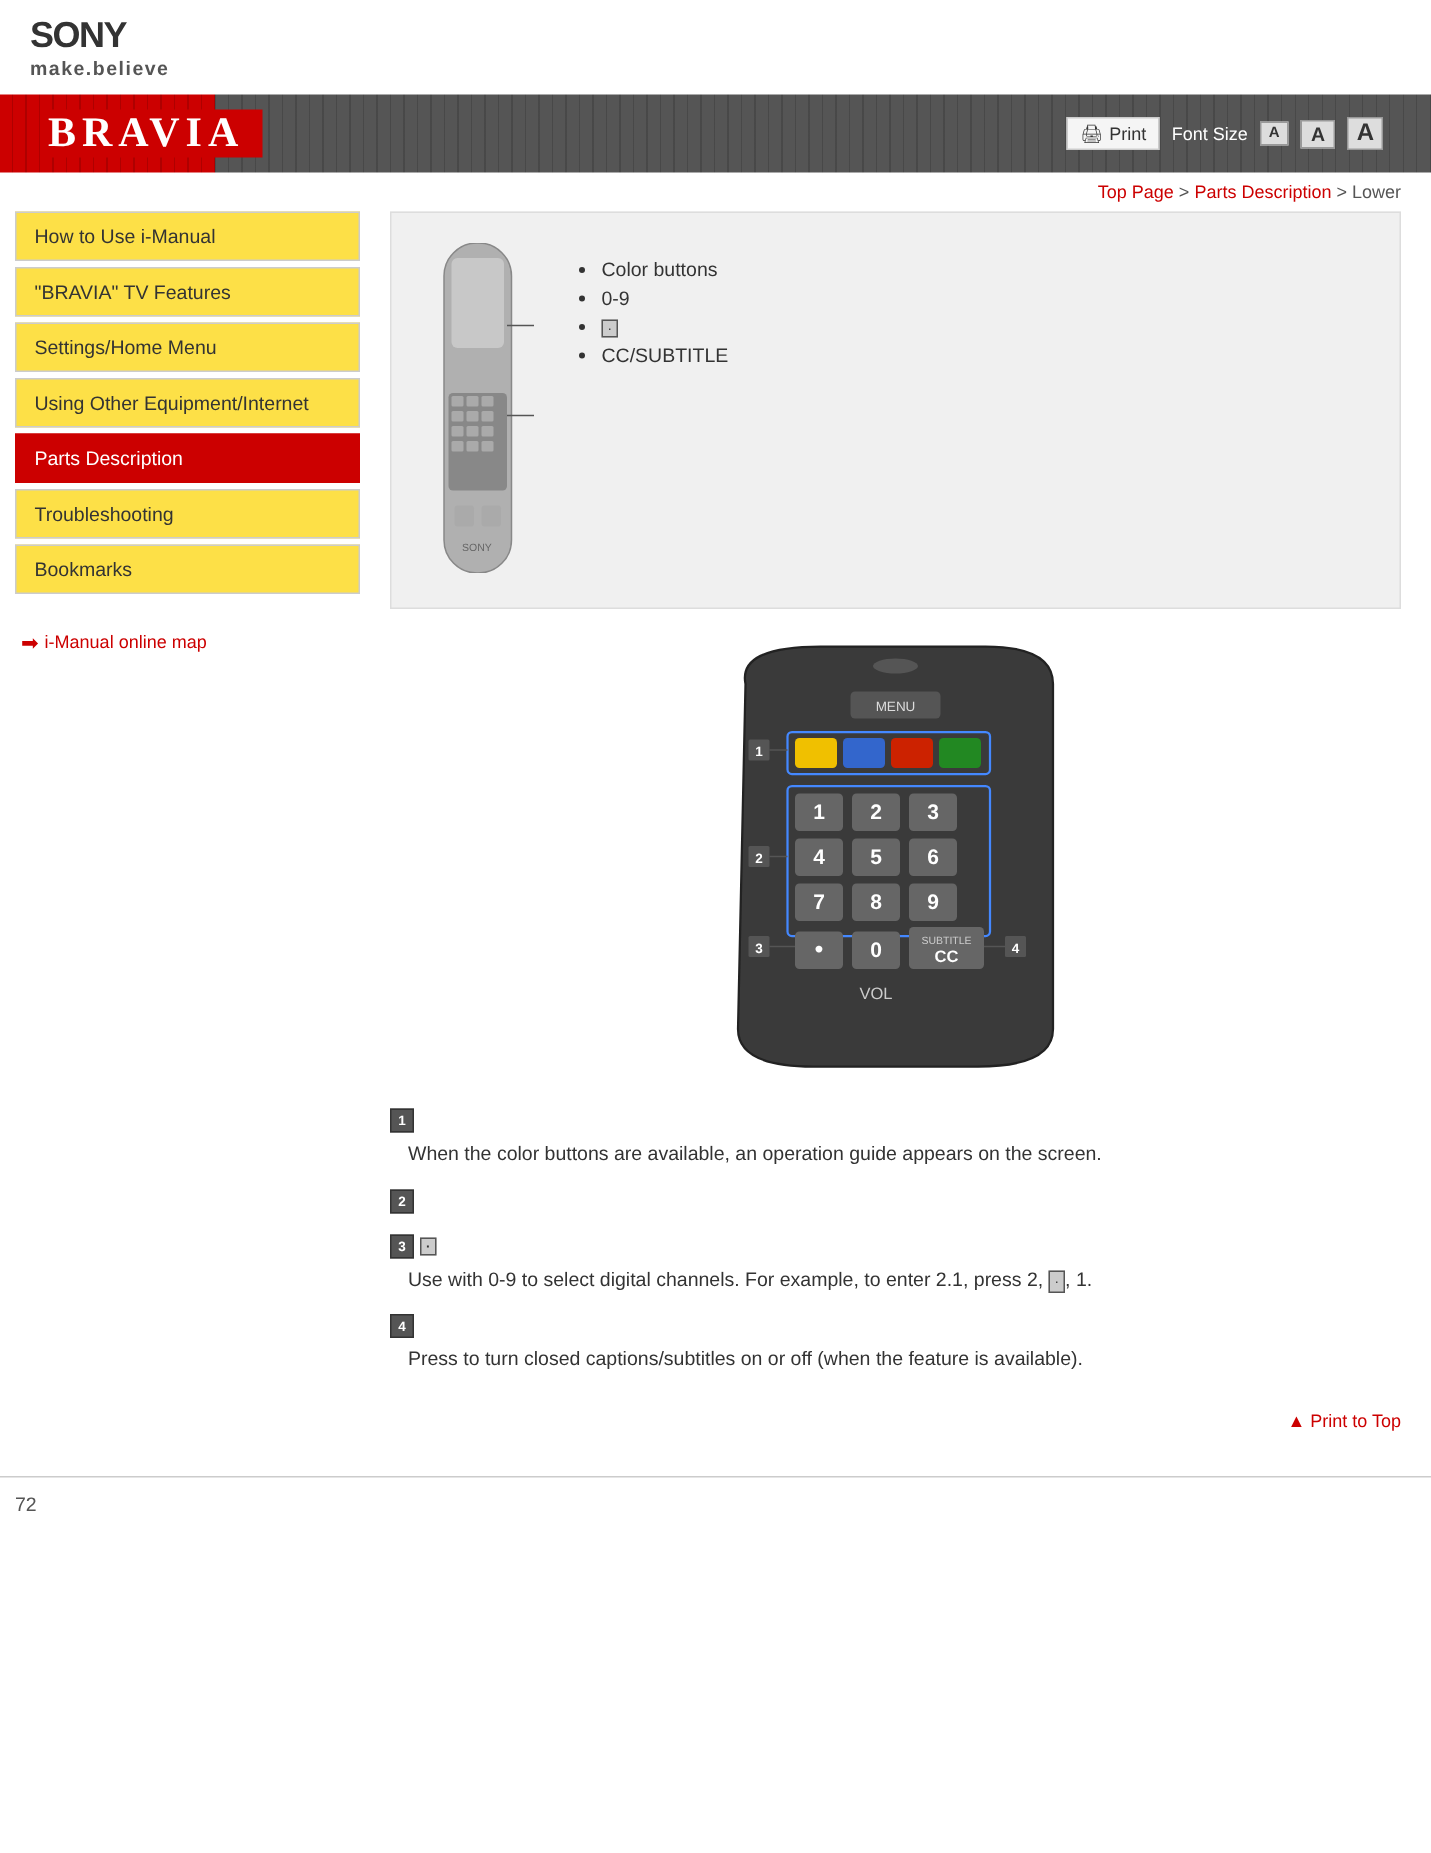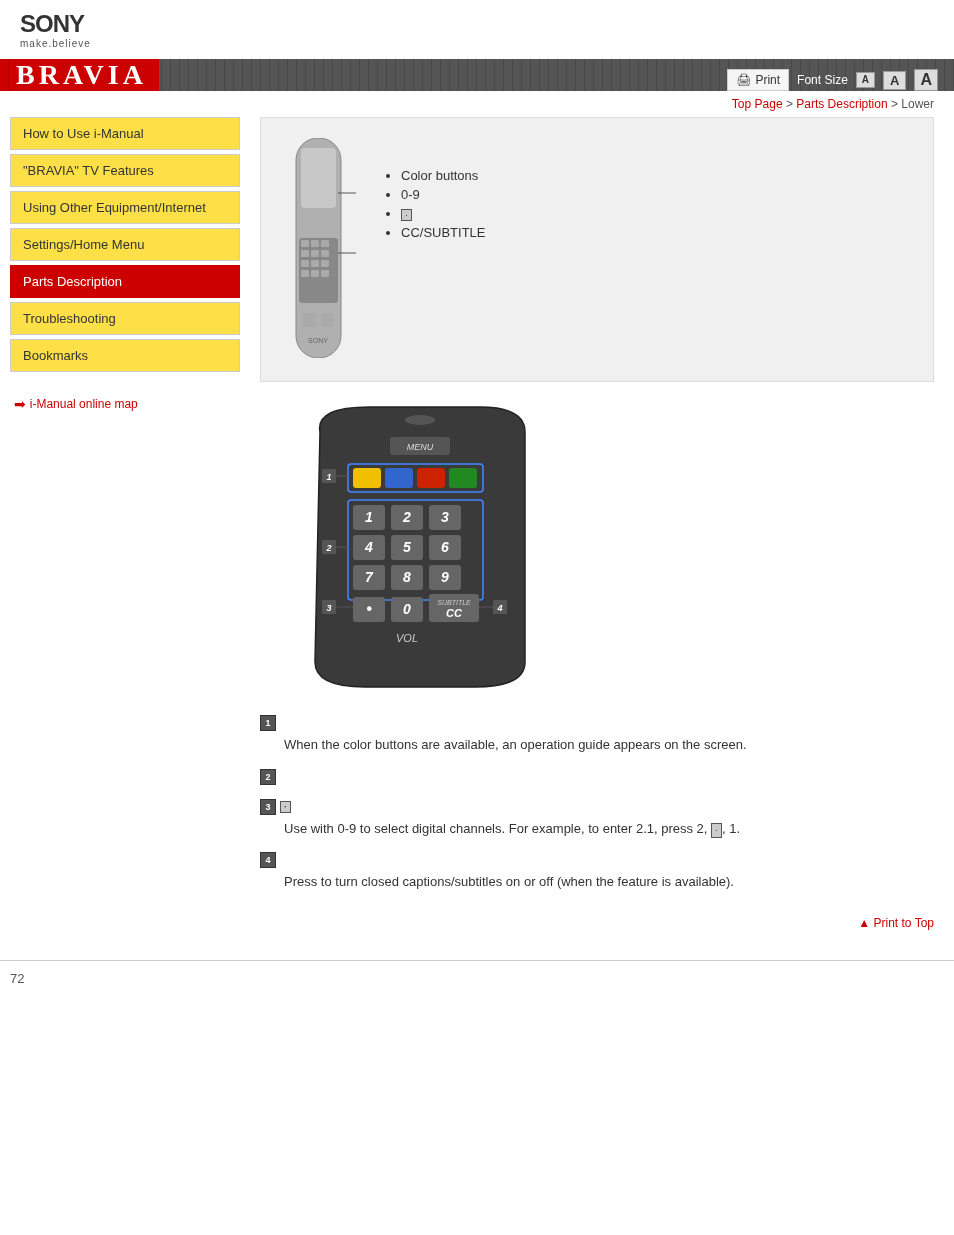--- a/index.html
+++ b/index.html
@@ -1,30 +1,30 @@
 <!DOCTYPE html>
 <html><head>
   <meta charset="utf-8">
   <style>
     * { box-sizing: border-box; margin: 0; padding: 0; }
     body { font-family: Arial, sans-serif; font-size: 13px; color: #333; background: #fff; width: 954px; }
 
     
     .top-bar { padding: 10px 20px; }
     .sony-logo { font-size: 24px; font-weight: bold; font-family: Arial, sans-serif; letter-spacing: -1px; }
-    .sony-tagline { font-size: 10px; color: #555; letter-spacing: 1px; }
+    .sony-tagline { font-size: 13px; color: #555; letter-spacing: 1px; font-weight: bold; }
 
     
     .bravia-banner {
       background: linear-gradient(to right, #c00 0%, #c00 15%, #555 15%, #555 100%);
-      height: 32px;
+      height: 52px;
       display: flex;
-      align-items: flex-end;
+      align-items: center;
       justify-content: space-between;
-      padding: 0 16px;
+      padding: 0 32px;
       position: relative;
       overflow: hidden;
     }
     .bravia-banner::before {
       content: '';
       position: absolute;
       top: 0; left: 0; right: 0; bottom: 0;
       background: repeating-linear-gradient(
         90deg,
         transparent 0px,
@@ -139,34 +139,33 @@
       align-items: flex-start;
     }
 
     
     .remote-img {
       width: 80px;
       flex-shrink: 0;
     }
 
     .remote-bullets { font-size: 13px; padding-top: 10px; }
-    .remote-bullets ul { list-style: disc; padding-left: 20px; margin-top: 20px; }
+    .remote-bullets ul { list-style: disc; padding-left: 20px; }
     .remote-bullets li { margin-bottom: 4px; }
 
     
     .remote-diagram {
-      text-align: left;
+      text-align: center;
       margin-bottom: 20px;
-      font-style: italic;
     }
 
     
     .desc-section { margin-bottom: 14px; }
     .desc-title { display: flex; align-items: center; margin-bottom: 4px; font-weight: bold; }
-    .desc-text { margin-left: 24px; font-size: 13px; line-height: 1.5; }
+    .desc-text { margin-left: 12px; font-size: 13px; line-height: 1.5; }
 
     
     .return-to-top {
       text-align: right;
       padding: 10px 0;
       font-size: 12px;
     }
     .return-to-top a { color: #c00; text-decoration: none; }
     .page-footer {
       border-top: 1px solid #ccc;
@@ -228,22 +227,22 @@
   <a>Parts Description</a>
   <span> &gt; </span>
   <span>Lower</span>
 </div>
 
 <div class="main-layout">
 
   <div class="sidebar">
     <div class="sidebar-item">How to Use i-Manual</div>
     <div class="sidebar-item">"BRAVIA" TV Features</div>
+    <div class="sidebar-item">Settings/Home Menu</div>
     <div class="sidebar-item">Using Other Equipment/Internet</div>
-    <div class="sidebar-item">Settings/Home Menu</div>
     <div class="sidebar-item active">Parts Description</div>
     <div class="sidebar-item">Troubleshooting</div>
     <div class="sidebar-item">Bookmarks</div>
     <div class="sidebar-divider"></div>
     <a class="online-map-link">
       <span class="arrow-icon">➡</span>
       <span>i-Manual online map</span>
     </a>
   </div>
 

